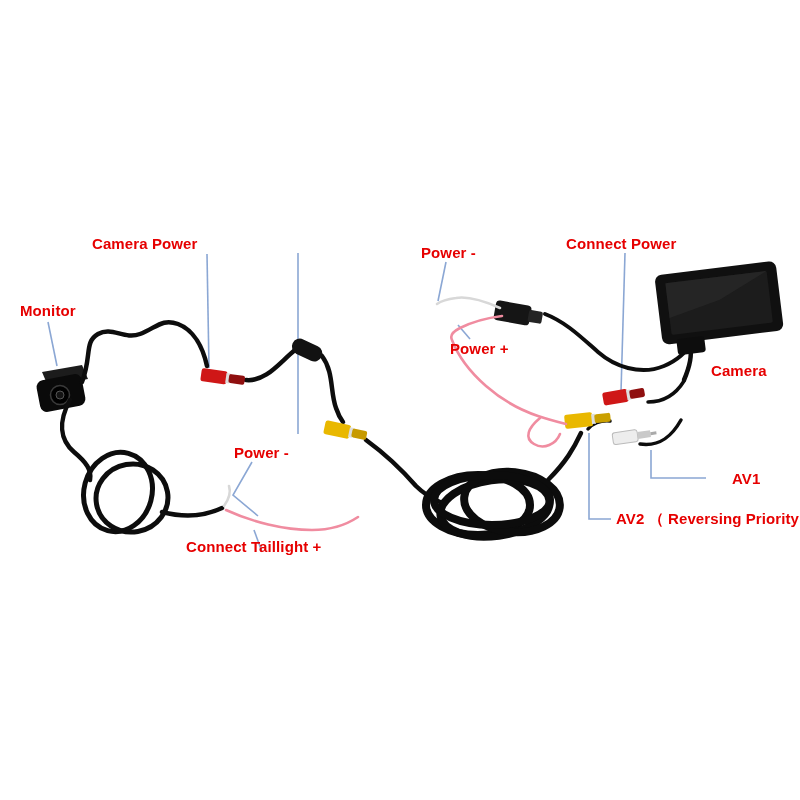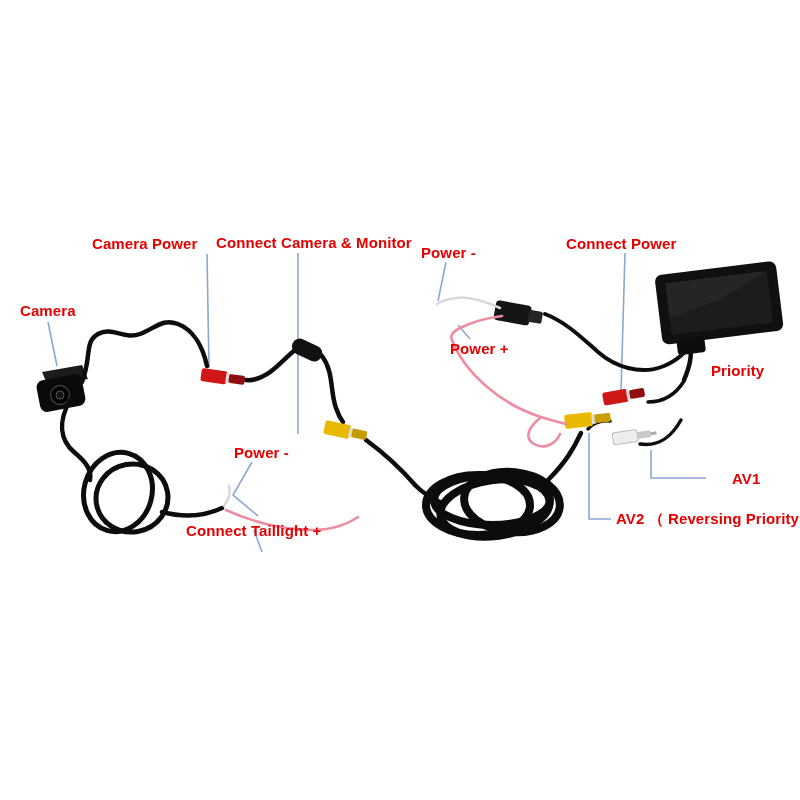--- a/index.html
+++ b/index.html
@@ -135,25 +135,24 @@
 
     <g transform="rotate(-7 718 302)">
       <rect x="658" y="268" width="122" height="70" rx="7" fill="#101010"></rect>
       <rect x="668" y="277" width="102" height="52" rx="2" fill="#1c1c1c"></rect>
       <path d="M 668 277 L 770 277 L 720 300 L 668 312 Z" fill="#2a2a2a" opacity="0.7"></path>
       <rect x="672" y="334" width="28" height="16" rx="3" fill="#0d0d0d"></rect>
     </g>
 
   </svg>
 
-  <div class="label" style="left:20px;  top:303px;">Camera</div>
+  <div class="label" style="left:20px;  top:303px;">Monitor</div>
   <div class="label" style="left:60px;  top:236px;margin-left:32px;">Camera Power</div>
-  <div class="label" style="left:216px; top:235px;">Connect Camera &amp; Monitor</div>
   <div class="label" style="left:421px; top:245px;">Power -</div>
   <div class="label" style="left:566px; top:236px;">Connect Power</div>
   <div class="label" style="left:450px; top:341px;">Power +</div>
-  <div class="label" style="left:711px; top:363px;">Priority</div>
+  <div class="label" style="left:711px; top:363px;">Camera</div>
   <div class="label" style="left:712px; top:471px;margin-left:20px;">AV1</div>
   <div class="label" style="left:616px; top:511px;">AV2 （ Reversing Priority ）</div>
   <div class="label" style="left:234px; top:445px;">Power -</div>
-  <div class="label" style="left:186px; top:523px;">Connect Taillight +</div>
+  <div class="label" style="left:186px; top:539px;">Connect Taillight +</div>
 
 </div>
 
 </body></html>

